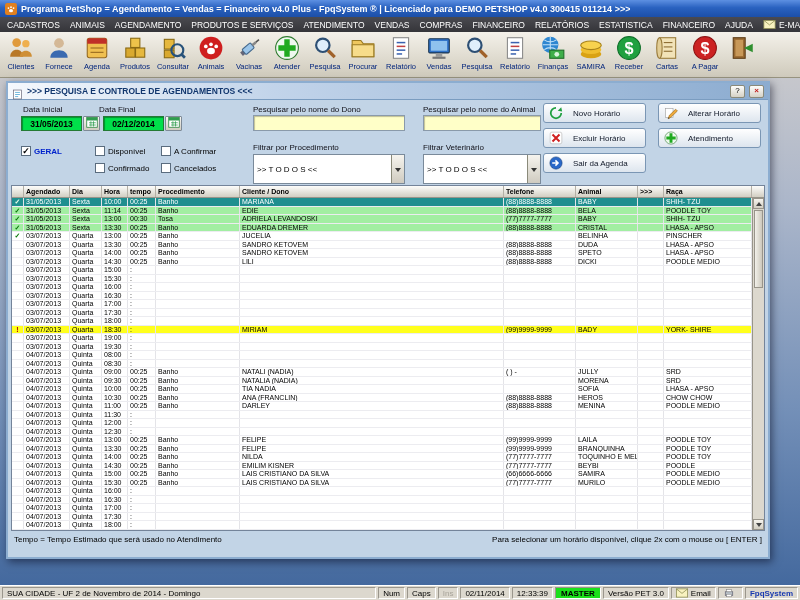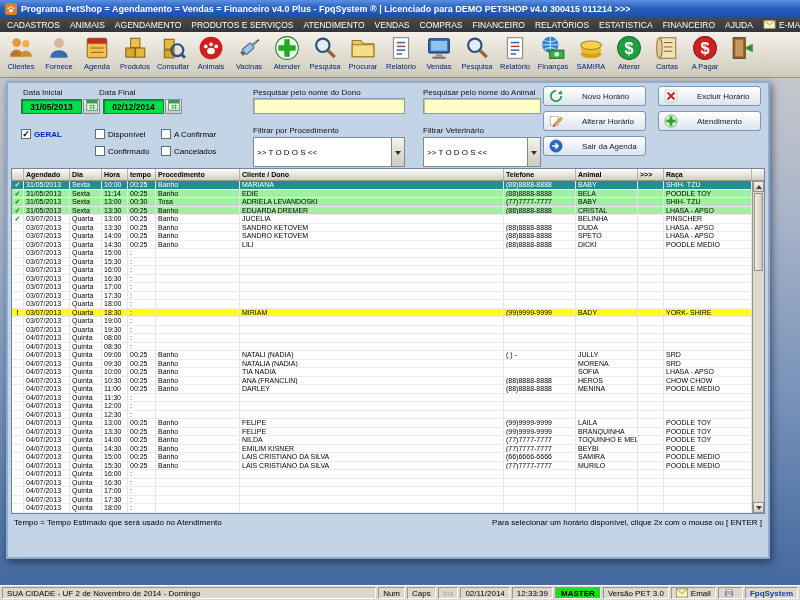--- a/index.html
+++ b/index.html
@@ -57,21 +57,21 @@
   .cb .box{width:10px;height:10px;background:#fff;border:1px solid #5a6c7e;font-size:9px;line-height:8px;text-align:center;font-weight:bold}
   .cb.geral .lbl{color:#0022cc;font-weight:bold}
   .select{position:absolute;height:30px;background:#fff;border:1px solid #7a8a9a;display:flex;align-items:center;
     font-size:8px;padding-left:3px;color:#000}
   .select .val{flex:1;white-space:nowrap;overflow:hidden}
   .select .arrow{width:13px;height:100%;background:linear-gradient(#f6f4ee,#cfcbc0);border-left:1px solid #8a8a7a;
     display:flex;align-items:center;justify-content:center;flex:none}
   .select .arrow::after{content:"";border:3px solid transparent;border-top:4px solid #333;margin-top:4px}
   .action-buttons{position:absolute;left:532px;top:1px;right:4px;display:grid;grid-template-columns:1fr 1fr;gap:5px 12px}
   .act-btn{height:20px;background:linear-gradient(#ffffff,#dde5ee);border:1px solid #7a96b4;border-radius:3px;
-    display:flex;align-items:center;gap:19px;padding:0 5px;font-size:8px;color:#101828;font-family:inherit;white-space:nowrap}
+    display:flex;align-items:center;gap:10px;padding:0 5px;font-size:8px;color:#101828;font-family:inherit;white-space:nowrap}
   .act-ic{width:14px;height:14px;flex:none}
   .act-ic svg{width:100%;height:100%}
 
   
   .table-wrap{width:754px;height:346px;flex:none;background:#fff;border:1px solid #74849a;position:relative;margin-top:1px;overflow:hidden}
   .thead{height:12px;display:flex;background:linear-gradient(#fdfdfb,#d2cec2);border-bottom:1px solid #98948a}
   .th{flex:none;font-size:7px;font-weight:bold;color:#000;border-right:1px solid #b4b0a6;padding-left:2px;line-height:11px;
     white-space:nowrap;overflow:hidden}
   .tbody{width:740px}
   .trow{display:flex;height:8.5px;border-bottom:1px solid #ececf0;background:#fff}
@@ -304,21 +304,21 @@
             <ellipse cx="12" cy="13.5" rx="9.5" ry="4" fill="#efbe2e"></ellipse>
             <ellipse cx="12" cy="9.5" rx="9.5" ry="4" fill="#f8d24e" stroke="#a8831a"></ellipse>
           </svg></div>
         <div class="tb-lb">SAMIRA</div>
       </div>
       <div class="tb-btn">
         <div class="tb-ic"><svg viewBox="0 0 24 24">
             <circle cx="12" cy="12" r="10.5" fill="#1fa040" stroke="#0e6e28"></circle>
             <text x="12" y="17.5" font-size="15" font-weight="bold" fill="#fff" text-anchor="middle">$</text>
           </svg></div>
-        <div class="tb-lb">Alterar</div>
+        <div class="tb-lb">Receber</div>
       </div>
       <div class="tb-btn">
         <div class="tb-ic"><svg viewBox="0 0 24 24">
             <rect x="5" y="2.5" width="15" height="19" fill="#f2e3b8" stroke="#9a7c3c"></rect>
             <ellipse cx="5" cy="12" rx="2.5" ry="9.5" fill="#e2cd96" stroke="#9a7c3c"></ellipse>
             <line x1="9" y1="7" x2="17" y2="7" stroke="#8a6a30"></line>
             <line x1="9" y1="11" x2="17" y2="11" stroke="#8a6a30"></line>
             <line x1="9" y1="15" x2="17" y2="15" stroke="#8a6a30"></line>
           </svg></div>
         <div class="tb-lb">Cartas</div>
@@ -336,20 +336,31 @@
             <rect x="5" y="4.5" width="7" height="15" fill="#c89858"></rect>
             <path d="M13 12l8-4v8z" fill="#2f8f2f"></path>
           </svg></div>
         <div class="tb-lb"></div>
       </div>
     </div>
 
   <div class="desktop">
     <div class="win">
 
+      <div class="win-titlebar">
+        <span class="wt-ic"><svg viewBox="0 0 16 16">
+              <rect x="2" y="1.5" width="12" height="13" fill="#fff" stroke="#667"></rect>
+              <line x1="4.5" y1="5" x2="11.5" y2="5" stroke="#3399cc"></line>
+              <line x1="4.5" y1="8" x2="11.5" y2="8" stroke="#3399cc"></line>
+              <line x1="4.5" y1="11" x2="9" y2="11" stroke="#3399cc"></line>
+            </svg></span>
+        <span class="win-title">&gt;&gt;&gt;  PESQUISA E CONTROLE DE AGENDAMENTOS  &lt;&lt;&lt;</span>
+        <button class="win-ctl">?</button>
+        <button class="win-ctl close">×</button>
+      </div>
 
       <div class="win-body">
 
         <div class="filters">
           <span class="flabel" style="left:12px;top:3px">Data Inicial</span>
           <span class="flabel" style="left:88px;top:3px">Data Final</span>
           <input class="datefield" style="left: 10px; top: 14px;" value="31/05/2013">
           <button class="calbtn" style="left:72px;top:14px">
               <span><svg viewBox="0 0 16 16">
                   <rect x="1" y="2" width="14" height="13" fill="#fff" stroke="#1e7e34"></rect>
@@ -408,32 +419,32 @@
           <div class="action-buttons" id="action-buttons">
               <button class="act-btn">
                 <span class="act-ic"><svg viewBox="0 0 24 24">
                     <path d="M12 3a9 9 0 1 0 9 9" fill="none" stroke="#1f9f3f" stroke-width="3"></path>
                     <path d="M21 2l1.5 7.5L15 8z" fill="#1f9f3f"></path>
                   </svg></span>
                 <span class="act-lb">Novo Horário</span>
               </button>
               <button class="act-btn">
                 <span class="act-ic"><svg viewBox="0 0 24 24">
-                    <rect x="2" y="2" width="20" height="20" rx="3" fill="#fff" stroke="#b0b0b0"></rect>
-                    <path d="M6 6l12 12M18 6L6 18" stroke="#d02020" stroke-width="3.4"></path>
-                  </svg></span>
-                <span class="act-lb">Excluir Horário</span>
-              </button>
-              <button class="act-btn">
-                <span class="act-ic"><svg viewBox="0 0 24 24">
                     <rect x="2.5" y="4" width="13" height="16" fill="#fff" stroke="#999"></rect>
                     <path d="M7 22l2.2-6L20 5.5 23 8.5 12.2 19z" fill="#efa93a" stroke="#8f6316"></path>
                     <path d="M7 22l1-2.6 1.9 1.6z" fill="#333"></path>
                   </svg></span>
                 <span class="act-lb">Alterar Horário</span>
+              </button>
+              <button class="act-btn">
+                <span class="act-ic"><svg viewBox="0 0 24 24">
+                    <rect x="2" y="2" width="20" height="20" rx="3" fill="#fff" stroke="#b0b0b0"></rect>
+                    <path d="M6 6l12 12M18 6L6 18" stroke="#d02020" stroke-width="3.4"></path>
+                  </svg></span>
+                <span class="act-lb">Excluir Horário</span>
               </button>
               <button class="act-btn">
                 <span class="act-ic"><svg viewBox="0 0 24 24">
                     <circle cx="12" cy="12" r="10.5" fill="#eef8ee" stroke="#2f7a2f"></circle>
                     <path d="M9.5 4h5v5.5H20v5h-5.5V20h-5v-5.5H4v-5h5.5z" fill="#1faa1f"></path>
                   </svg></span>
                 <span class="act-lb">Atendimento</span>
               </button>
               <button class="act-btn">
                 <span class="act-ic"><svg viewBox="0 0 24 24">

